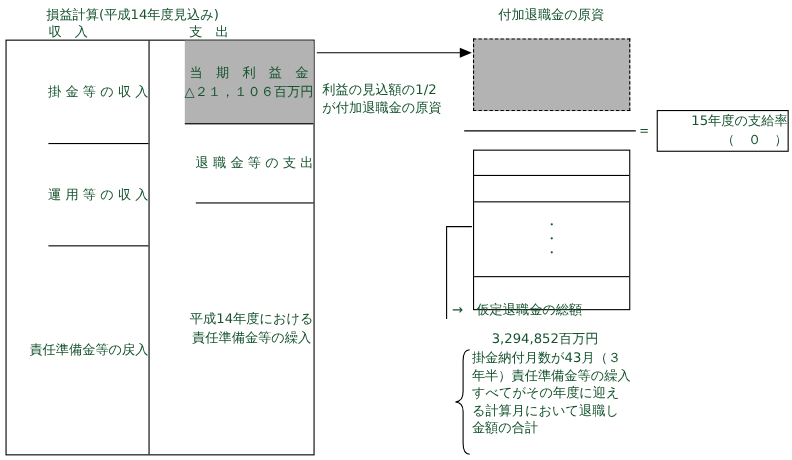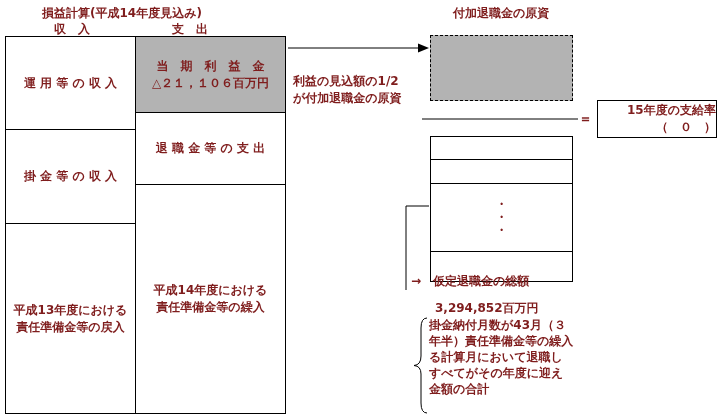--- a/index.html
+++ b/index.html
@@ -1,26 +1,26 @@
 <!DOCTYPE html>
 <html><head>
 <meta charset="utf-8">
 <style>
   * { margin:0; padding:0; box-sizing:border-box; }
   html,body { background:#ffffff; }
   .canvas {
     position:relative; width:720px; height:418px; background:#fff;
     font-family:"DejaVu Sans","Liberation Sans",sans-serif;
-    color:#7f1d1d; font-size:12px; overflow:hidden;font-weight:bold;
+    color:#14532d; font-size:12px; overflow:hidden;
   }
   .nowrap { white-space:nowrap; }
 
   
   .pl-table { position:absolute; left:5px; top:36px; width:281px; height:378px; border:1px solid #000; display:flex; }
-  .col { display:flex; flex-direction:column; height:100%; }
+  .col { display:flex; flex-direction:column; height:100%;align-items:flex-end; }
   .col-income { width:130px; border-right:1px solid #000; }
   .col-expense { width:149px; }
   .cell { display:flex; flex-direction:column; align-items:center; justify-content:center; text-align:center; line-height:17px; }
   .bb { border-bottom:1px solid #000; }
   .gray { background:#b3b3b3; }
   .r-i1 { height:93px; } .r-i2 { height:94px; } .r-i3 { flex:1; }
   .r-e1 { height:76px; } .r-e2 { height:72px; } .r-e3 { flex:1; }
   .cell-line { white-space:nowrap; }
 
   
@@ -31,21 +31,21 @@
   .d-r3 { flex:1; border-bottom:1px solid #000; display:flex; flex-direction:column; align-items:center; justify-content:center; }
   .d-r4 { height:29px; }
   .dot { line-height:13px; font-size:12px; }
 
   .equals { position:absolute; left:579px; top:110px; font-size:13px; }
   .rate-box { position:absolute; left:597px; top:100px; width:120px; height:38px; border:1px solid #000;
               display:flex; flex-direction:column; align-items:flex-end; justify-content:center; line-height:17px; }
 
   .note { position:absolute; left:293px; top:73px; line-height:17px; }
   .total-label { position:absolute; left:411px; top:273px; }
-  .total-value { position:absolute; left:435px; top:300px; }
+  .total-value { position:absolute; left:447px; top:300px; }
   .footnote { position:absolute; left:429px; top:317px; line-height:16px; }
 
   .hdr { position:absolute; white-space:nowrap; }
   svg.lines { position:absolute; left:0; top:0; pointer-events:none; }
 </style>
 </head>
 <body>
 
 <div class="canvas">
 
@@ -55,34 +55,33 @@
     <polygon points="429,48 418,43.5 418,52.5" fill="#000"></polygon>
 
     <line x1="422" y1="119" x2="578" y2="119" stroke="#000" stroke-width="1"></line>
 
     <polyline points="429,206 406,206 406,290" fill="none" stroke="#000" stroke-width="1"></polyline>
 
     <path d="M 427 318 Q 421 318 421 328 L 421 356 Q 421 365 414 365.5 Q 421 366 421 374 L 421 403 Q 421 413 427 413" fill="none" stroke="#000" stroke-width="1"></path>
   </svg>
 
   <div class="hdr" style="left:42px; top:5px;">損益計算(平成14年度見込み)</div>
-  <div class="hdr" style="left:54px; top:21px;">収　入</div>
+  <div class="hdr" style="left:44px; top:21px;">収　入</div>
   <div class="hdr" style="left:172px; top:21px;">支　出</div>
   <div class="hdr" style="left:453px; top:5px;">付加退職金の原資</div>
 
   <div class="pl-table">
     <div class="col col-income">
+      <div class="cell r-i2 bb">
+        <div class="cell-line">掛 金 等 の 収 入</div>
+      </div>
       <div class="cell r-i1 bb">
         <div class="cell-line">運 用 等 の 収 入</div>
       </div>
-      <div class="cell r-i2 bb">
-        <div class="cell-line">掛 金 等 の 収 入</div>
-      </div>
       <div class="cell r-i3" style="text-align:left; align-items:center;">
-        <div class="cell-line">平成13年度における</div>
         <div class="cell-line">責任準備金等の戻入</div>
       </div>
     </div>
     <div class="col col-expense">
       <div class="cell r-e1 bb gray">
         <div class="cell-line">当　期　利　益　金</div>
         <div class="cell-line">△２１，１０６百万円</div>
       </div>
       <div class="cell r-e2 bb">
         <div class="cell-line">退 職 金 等 の 支 出</div>
@@ -117,18 +116,18 @@
     </div>
     <div class="d-r4"></div>
   </div>
 
   <div class="total-label nowrap">→　仮定退職金の総額</div>
   <div class="total-value nowrap">3,294,852百万円</div>
 
   <div class="footnote">
     <div class="nowrap">掛金納付月数が43月（３</div>
     <div class="nowrap">年半）責任準備金等の繰入</div>
+    <div class="nowrap">すべてがその年度に迎え</div>
     <div class="nowrap">る計算月において退職し</div>
-    <div class="nowrap">すべてがその年度に迎え</div>
     <div class="nowrap">金額の合計</div>
   </div>
 
 </div>
 
 </body></html>

